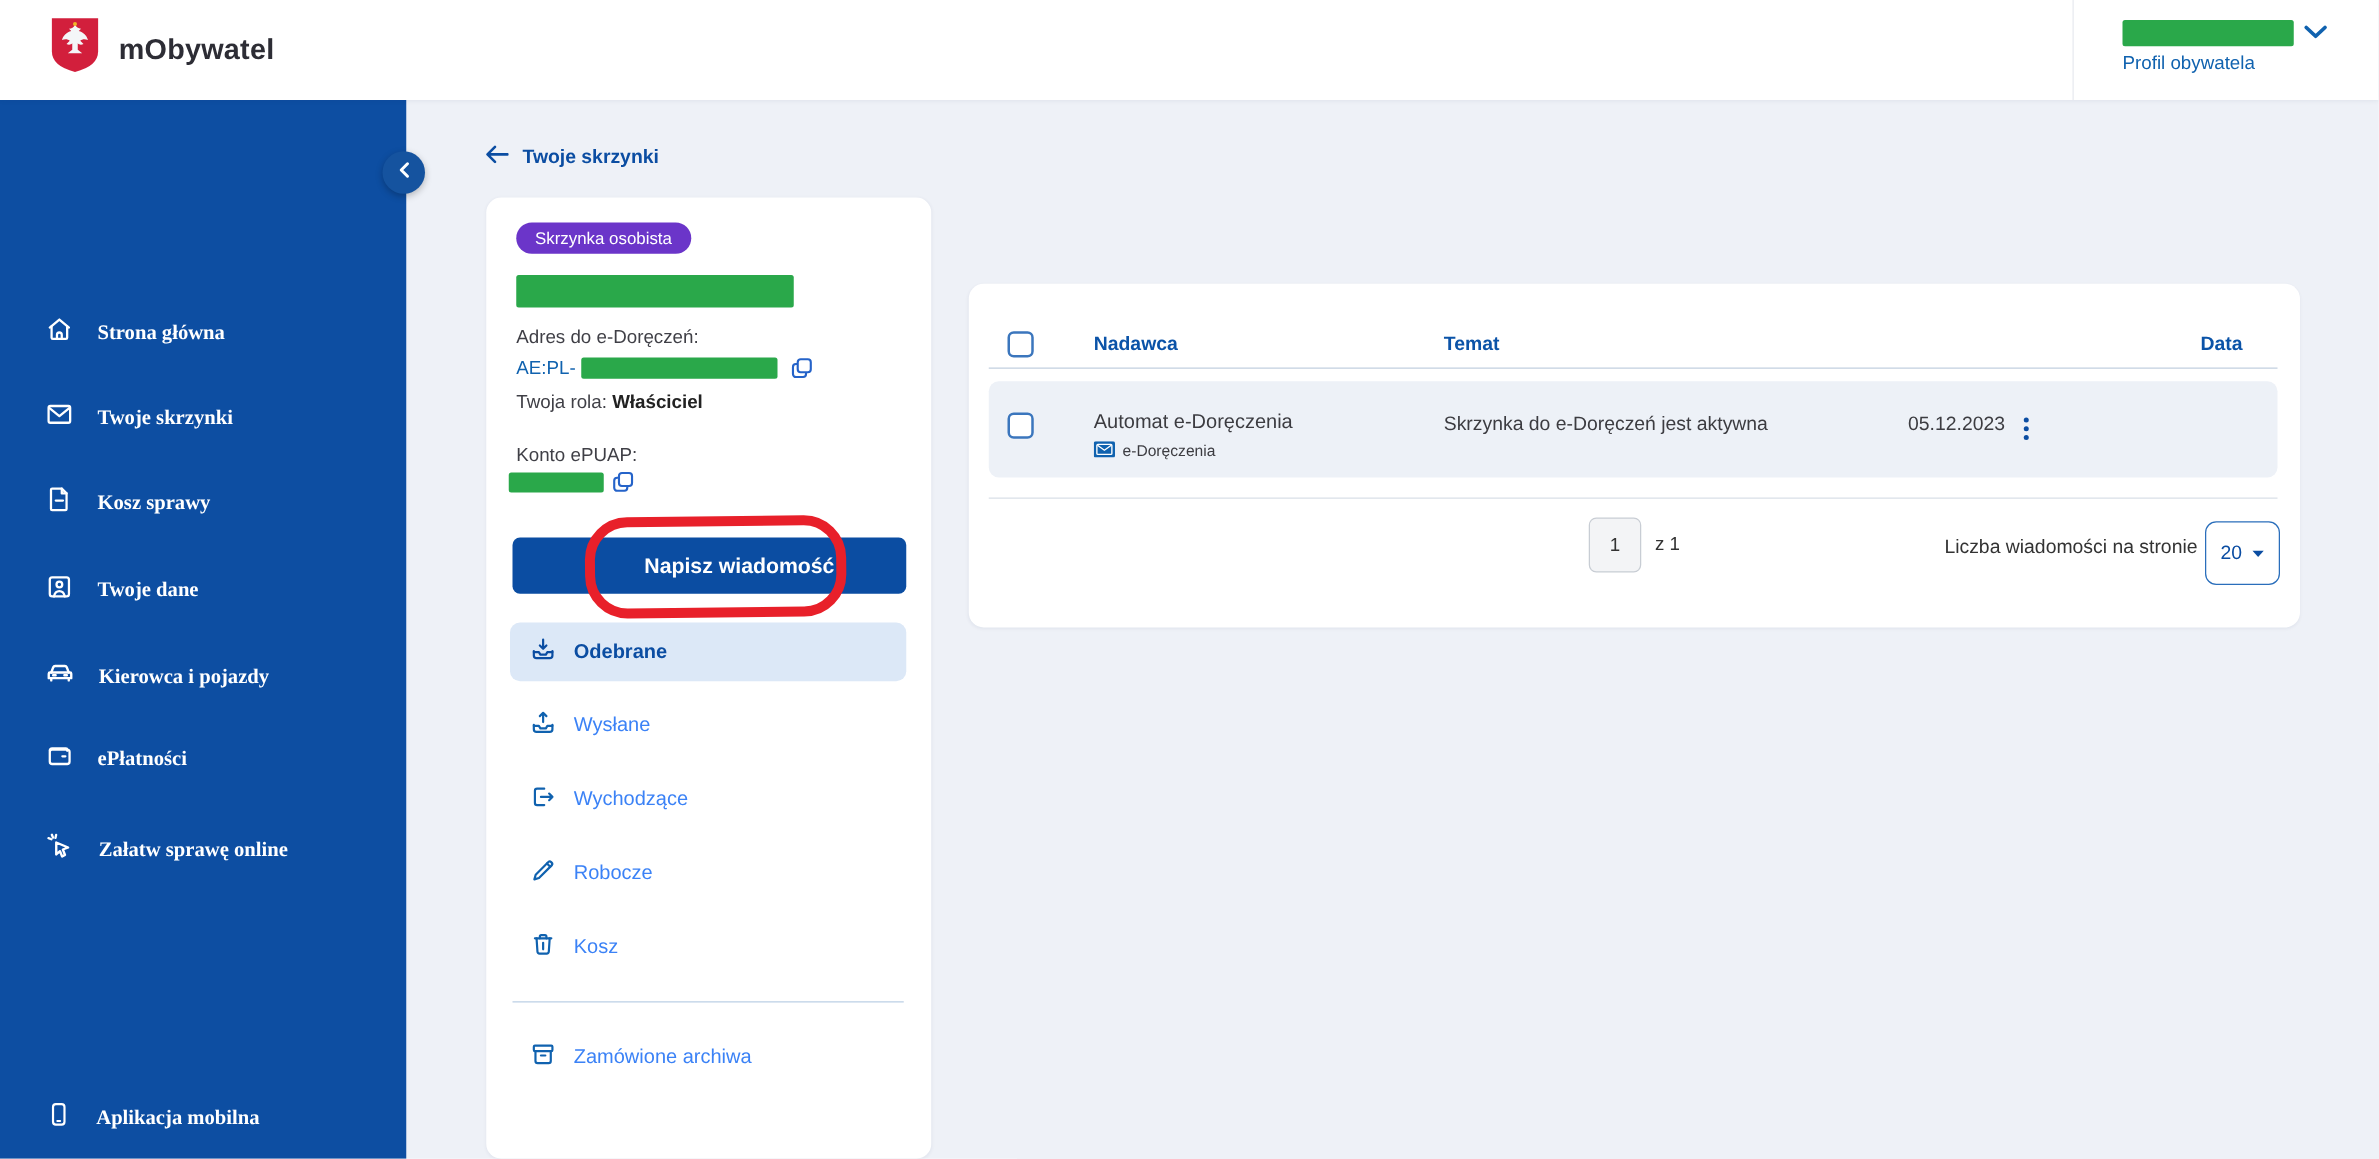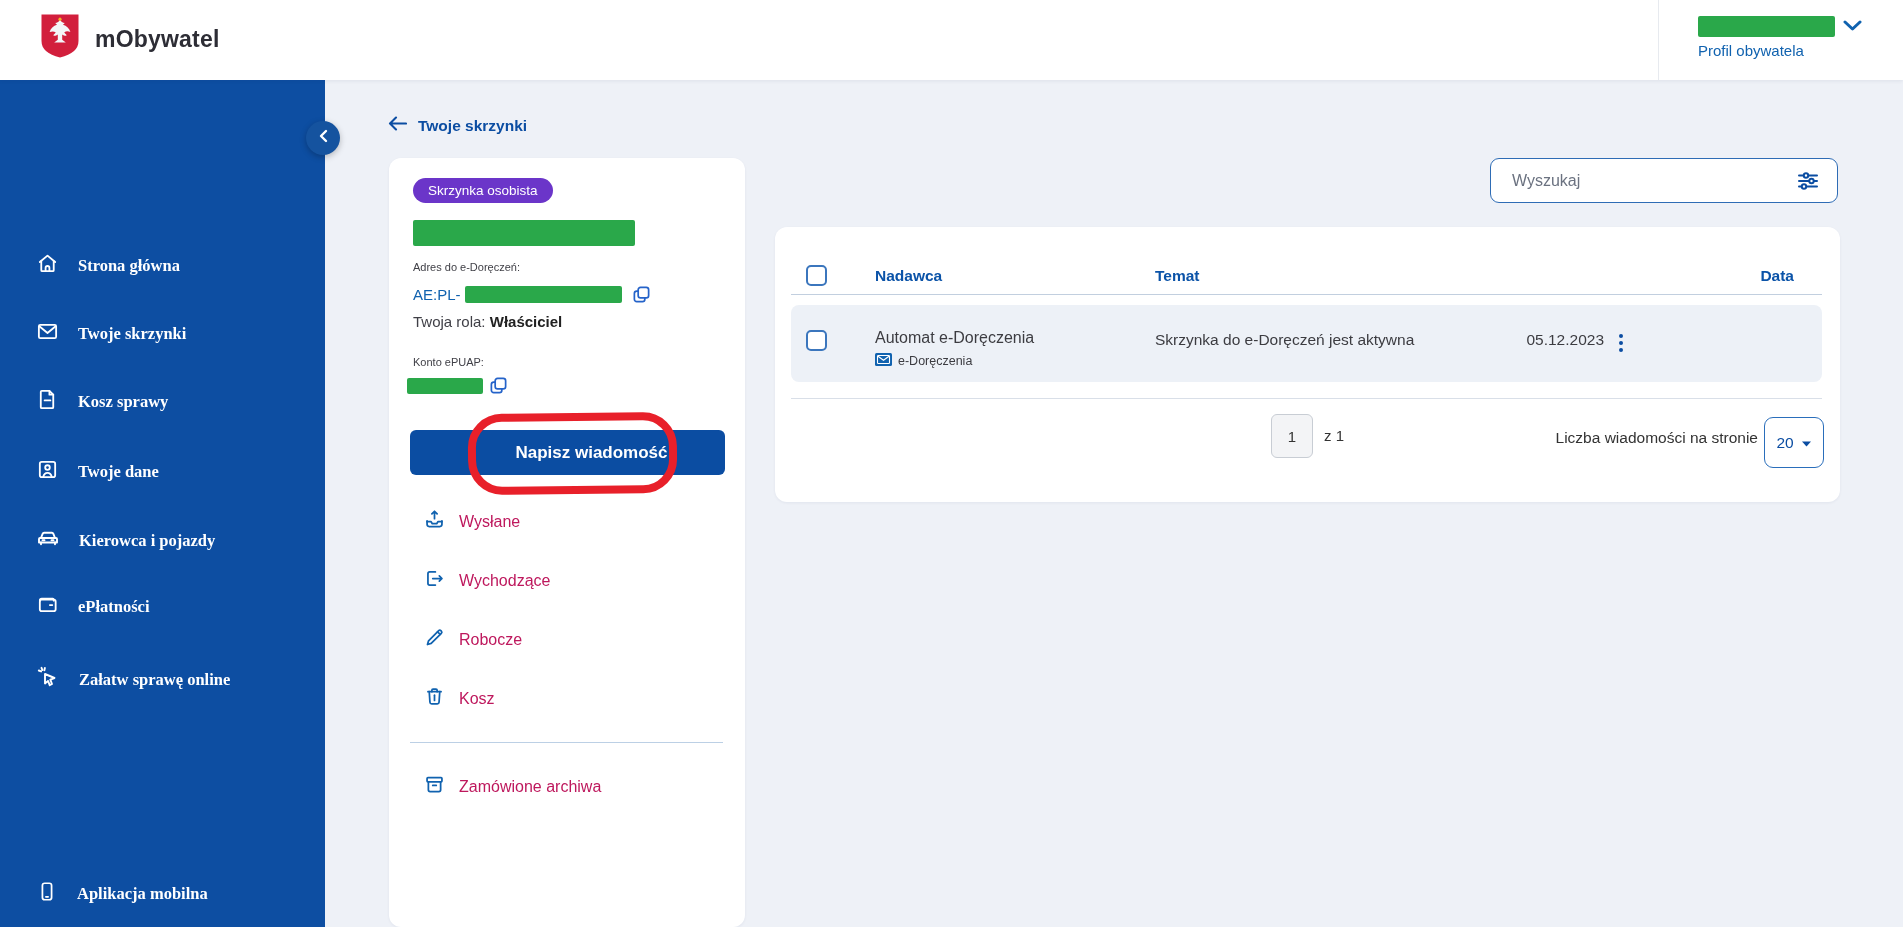--- a/index.html
+++ b/index.html
@@ -29,42 +29,42 @@
   
   .back-link { position:absolute; left:388px; top:116px; display:flex; align-items:center; gap:11px;
                color:#0b4da2; font-size:15.5px; font-weight:700; cursor:pointer; z-index:5; }
 
   .card { position:absolute; background:#ffffff; border-radius:12px; box-shadow:0 1px 3px rgba(16,40,80,.06); }
   .mailbox-card { left:389px; top:158px; width:356px; height:769px;text-decoration:underline; }
 
   .badge { position:absolute; left:24px; top:20px; background:#6b35c9; color:#fff; font-size:13.5px;
            padding:5px 15px; border-radius:14px; }
   .name-bar { position:absolute; left:24px; top:62px; width:222px; height:26px; }
-  .label-txt { position:absolute; font-size:11px; color:#3f3f46; }
+  .label-txt { position:absolute; font-size:15px; color:#3f3f46; }
   .addr-label { left:24px; top:103px; }
   .addr-line { position:absolute; left:24px; top:127px; display:flex; align-items:center; gap:4px; }
   .addr-prefix { font-size:15px; color:#1062af; }
   .addr-bar { width:157px; height:17px; }
   .copy-btn { background:none; border:none; cursor:pointer; padding:0; margin-left:6px; line-height:0; }
   .role-line { position:absolute; left:24px; top:155px; font-size:15px; color:#3f3f46; }
   .role-line b { color:#222; }
   .epuap-label { left:24px; top:198px; }
   .epuap-line { position:absolute; left:18px; top:218px; display:flex; align-items:center; }
   .epuap-bar { width:76px; height:16px; }
 
   .compose-btn { position:absolute; left:21px; top:272px; width:315px; height:45px; background:#0b4da2;
                  color:#fff; font-size:17px; font-weight:700; border:none; border-radius:6px; cursor:pointer;
                  font-family:"Liberation Sans", sans-serif;padding-left:48px; }
 
   .annotation { position:absolute; left:468px; top:413px; width:209px; height:81px; border:8px solid #e8202a;
                 border-radius:34px; z-index:15; pointer-events:none; transform:rotate(-.6deg); }
 
   .folders { position:absolute; left:19px; top:340px; width:317px; }
   .folder { display:flex; align-items:center; gap:14px; height:47px; margin-bottom:12px; padding-left:16px;
-            border-radius:8px; color:#be185d; font-size:16px; cursor:pointer; }
+            border-radius:8px; color:#3b82f6; font-size:16px; cursor:pointer; }
   .folder.selected { background:#dce8f7; font-weight:700; color:#0b4da2; }
   .folder-divider { height:1px; background:#bcd0e5; margin:20px 2px 20px 2px; }
 
   
   .search-box { position:absolute; left:1490px; top:158px; width:348px; height:45px; background:#fff;
                 border:1.5px solid #2e6cb5; border-radius:9px; display:flex; align-items:center; }
   .search-box input { flex:1; border:none; outline:none; font-size:16px; color:#333; padding:0 10px 0 21px;
                       font-family:"Liberation Sans", sans-serif; background:transparent; }
   .search-box input::placeholder { color:#6b7280; }
   .filter-btn { background:none; border:none; cursor:pointer; padding:0 16px 0 4px; line-height:0; }
@@ -228,20 +228,28 @@
         <span><svg width="19" height="19" viewBox="0 0 20 20" fill="none" stroke="#2563c9" stroke-width="1.8" stroke-linejoin="round">
               <rect x="6.5" y="2.5" width="11" height="11" rx="2.5"></rect>
               <path d="M13.5 13.5v1.5a2.5 2.5 0 0 1-2.5 2.5H5a2.5 2.5 0 0 1-2.5-2.5V9A2.5 2.5 0 0 1 5 6.5h1.5"></path>
             </svg></span>
       </button>
     </div>
 
     <button class="compose-btn">Napisz wiadomość</button>
 
     <div class="folders">
+      <div class="folder selected">
+        <span><svg width="21" height="21" viewBox="0 0 24 24" fill="none" stroke="#0b4da2" stroke-width="2" stroke-linecap="round" stroke-linejoin="round">
+              <path d="M12 3v8M9 8.4l3 3 3-3"></path>
+              <path d="M3.5 13.5v4a2.5 2.5 0 0 0 2.5 2.5h12a2.5 2.5 0 0 0 2.5-2.5v-4"></path>
+              <path d="M3.5 14.5h4.6l1.4 2.3h5l1.4-2.3h4.6"></path>
+            </svg></span>
+        <span>Odebrane</span>
+      </div>
       <div class="folder">
         <span><svg width="21" height="21" viewBox="0 0 24 24" fill="none" stroke="#1062af" stroke-width="2" stroke-linecap="round" stroke-linejoin="round">
               <path d="M12 11V3M9 5.6l3-3 3 3"></path>
               <path d="M3.5 13.5v4a2.5 2.5 0 0 0 2.5 2.5h12a2.5 2.5 0 0 0 2.5-2.5v-4"></path>
               <path d="M3.5 14.5h4.6l1.4 2.3h5l1.4-2.3h4.6"></path>
             </svg></span>
         <span>Wysłane</span>
       </div>
       <div class="folder">
         <span><svg width="21" height="21" viewBox="0 0 24 24" fill="none" stroke="#1062af" stroke-width="2" stroke-linecap="round" stroke-linejoin="round">
@@ -273,31 +281,20 @@
               <path d="M5 9v9a2 2 0 0 0 2 2h10a2 2 0 0 0 2-2V9"></path>
               <path d="M10 13h4"></path>
             </svg></span>
         <span>Zamówione archiwa</span>
       </div>
     </div>
   </div>
 
   <div class="annotation"></div>
 
-  <div class="search-box">
-    <input type="text" placeholder="Wyszukaj" style="">
-    <button class="filter-btn">
-      <span><svg width="26" height="26" viewBox="0 0 26 26" fill="none" stroke="#0b4da2" stroke-width="2" stroke-linecap="round">
-            <path d="M4 7.5h18M4 13h18M4 18.5h18"></path>
-            <circle cx="11" cy="7.5" r="2.2" fill="#fff"></circle>
-            <circle cx="16.5" cy="13" r="2.2" fill="#fff"></circle>
-            <circle cx="9" cy="18.5" r="2.2" fill="#fff"></circle>
-          </svg></span>
-    </button>
-  </div>
 
   <div class="card table-card">
     <div class="checkbox hdr-check"></div>
     <div class="th" style="left:100px; top:40px">Nadawca</div>
     <div class="th" style="left:380px; top:40px">Temat</div>
     <div class="th" style="right:46px; top:40px">Data</div>
     <div class="thead-line"></div>
 
     <div class="msg-row">
       <div class="checkbox row-check"></div>

